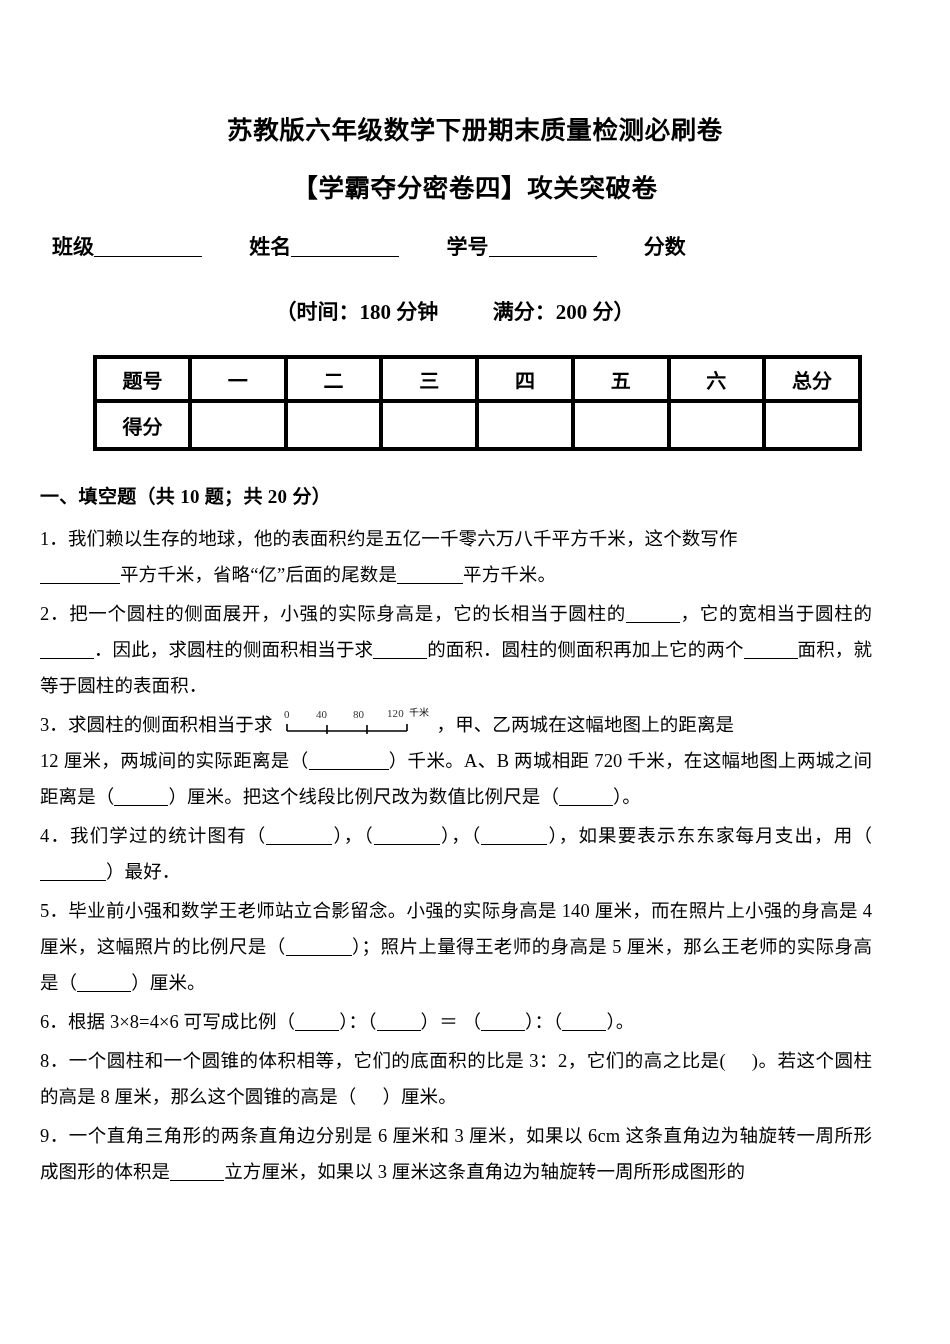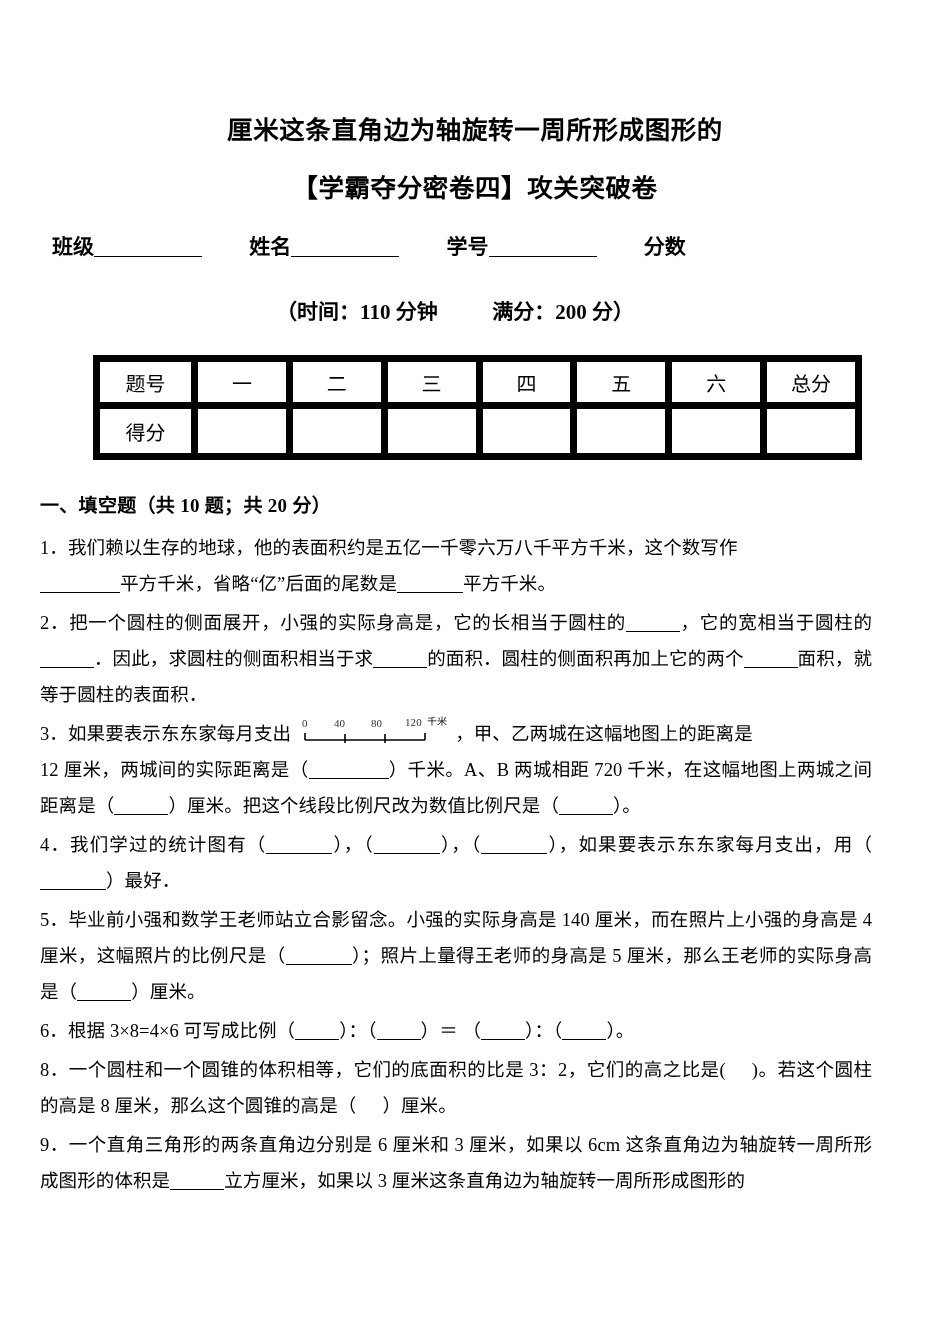--- a/index.html
+++ b/index.html
@@ -78,26 +78,26 @@
   .score-table-wrap {
     margin-top: 30px;
     padding-left: 93px;
   }
   table.score-table {
     border-collapse: collapse;
     width: 769px;
     table-layout: fixed;
   }
   table.score-table td {
-    border: 7px solid #000000;
+    border: 4px solid #000000;
     height: 38px;
     text-align: center;
     vertical-align: middle;
     font-size: 20px;
-    font-weight: normal;
+    font-weight: bold;
     font-family: "Liberation Serif", "DejaVu Serif", serif;
   }
   table.score-table td.hdr-first { width: 89px; }
   table.score-table tr.row-score td { height: 42px; }
 
   
   .content {
     margin-top: 30px;
     padding-left: 40px;
     padding-right: 78px;
@@ -136,33 +136,33 @@
     height: 30px;
   }
   .scalebar svg { display: block; }
 </style>
 </head>
 <body>
 
 <div class="page">
 
   <div class="title-block">
-    <div class="title-main">厘米这条直角边为轴旋转一周所形成图形的</div>
+    <div class="title-main">苏教版六年级数学下册期末质量检测必刷卷</div>
     <div class="title-sub">【学霸夺分密卷四】攻关突破卷</div>
   </div>
 
   <div class="info-row">
     <span class="info-item"><span class="info-label">班级</span><span class="blank-line blank-w1"></span></span>
     <span class="info-item"><span class="info-label">姓名</span><span class="blank-line blank-w1"></span></span>
     <span class="info-item"><span class="info-label">学号</span><span class="blank-line blank-w1"></span></span>
     <span class="info-item"><span class="info-label">分数</span></span>
   </div>
 
   <div class="time-row">
-    <span>（时间：110 分钟</span>
+    <span>（时间：180 分钟</span>
     <span class="time-gap"></span>
     <span>满分：200 分）</span>
   </div>
 
   <div class="score-table-wrap">
     <table class="score-table">
       <tbody>
         <tr class="row-header">
           <td class="hdr-first">题号</td>
           <td>一</td>
@@ -194,21 +194,21 @@
     <div class="q">
       <span>1．</span><span>我们赖以生存的地球，他的表面积约是五亿一千零六万八千平方千米，这个数写作</span><br>
       <span class="u u-lg"></span><span>平方千米，省略“亿”后面的尾数是</span><span class="u u-md"></span><span>平方千米。</span>
     </div>
 
     <div class="q">
       <span>2．</span><span>把一个圆柱的侧面展开，小强的实际身高是，它的长相当于圆柱的</span><span class="u u-sm"></span><span>，它的宽相当于圆柱的</span><span class="u u-sm"></span><span>．因此，求圆柱的侧面积相当于求</span><span class="u u-sm"></span><span>的面积．圆柱的侧面积再加上它的两个</span><span class="u u-sm"></span><span>面积，就等于圆柱的表面积．</span>
     </div>
 
     <div class="q">
-      <span>3．</span><span>如果要表示东东家每月支出</span><span class="scalebar">
+      <span>3．</span><span>求圆柱的侧面积相当于求</span><span class="scalebar">
         <svg width="152" height="30" viewBox="0 0 152 30" xmlns="http://www.w3.org/2000/svg">
           <text x="5" y="11" font-family="Liberation Serif, serif" font-size="11" fill="#333">0</text>
           <text x="37" y="11" font-family="Liberation Serif, serif" font-size="11" fill="#333">40</text>
           <text x="74" y="11" font-family="Liberation Serif, serif" font-size="11" fill="#333">80</text>
           <text x="108" y="10" font-family="Liberation Serif, serif" font-size="11" fill="#333">120</text>
           <text x="130" y="9" font-family="Liberation Serif, serif" font-size="10" fill="#000">千米</text>
           <line x1="8" y1="24" x2="128" y2="24" stroke="#000" stroke-width="1.6"></line>
           <line x1="8" y1="24" x2="8" y2="17" stroke="#000" stroke-width="1.6"></line>
           <line x1="48" y1="27" x2="48" y2="18" stroke="#000" stroke-width="1.6"></line>
           <line x1="88" y1="27" x2="88" y2="18" stroke="#000" stroke-width="1.6"></line>

